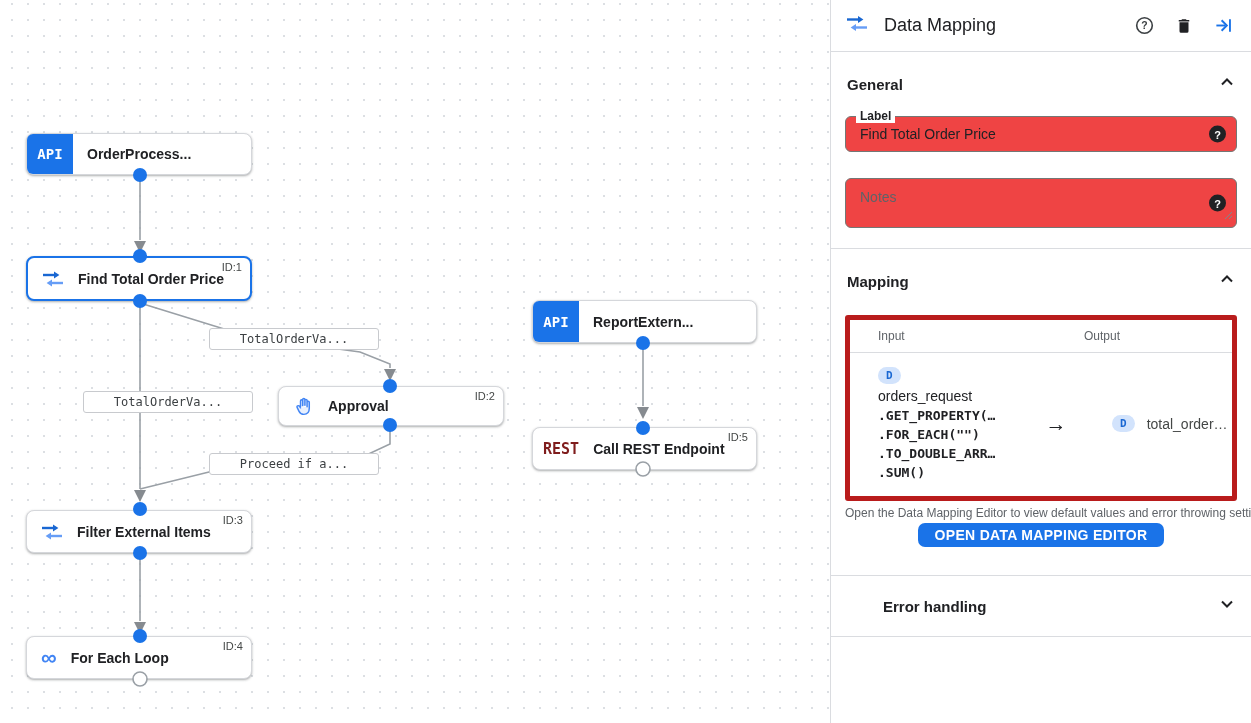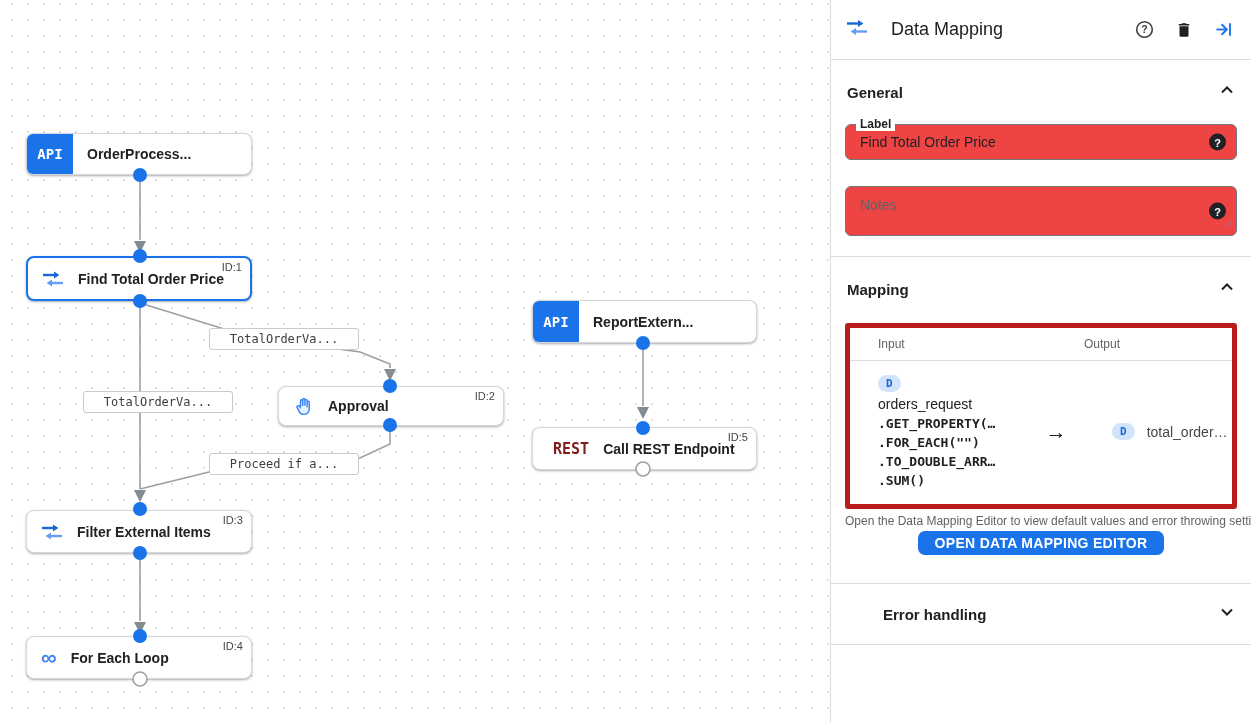--- a/index.html
+++ b/index.html
@@ -20,29 +20,29 @@
   .badge-block { align-self:stretch; width:46px; background:#1a73e8; color:#fff;
                  border-radius:6px 0 0 6px; display:flex; align-items:center; justify-content:center;
                  font-family:"DejaVu Sans Mono", monospace; font-weight:700; font-size:14px; }
   .rest-text { font-family:"DejaVu Sans Mono", monospace; font-weight:700; font-size:15px;
                color:#7f1d1d; margin-left:10px; }
   .id-tag { position:absolute; top:3px; right:8px; font-size:11px; color:#444746; font-weight:400; }
   .node-icon { margin-left:14px; display:flex; align-items:center; }
   .loop-glyph { font-size:22px; font-weight:700; color:#4285f4; line-height:14px; margin-left:14px; }
 
   .edge-label { position:absolute; z-index:4; background:#fff; border:1px solid #c8cace;
-                border-radius:3px; height:22px; width:150px; display:flex; align-items:center;
+                border-radius:3px; height:22px; width:170px; display:flex; align-items:center;
                 justify-content:center; font-family:"DejaVu Sans Mono", monospace;
                 font-size:12px; color:#3c4043; white-space:nowrap; }
 
   
   .panel { position:absolute; left:830px; top:0; width:421px; height:723px; background:#fff;
            border-left:1px solid #dadce0; }
-  .panel-header { height:60px; display:flex; align-items:center; padding:0 16px 0 15px;
-                  border-bottom:1px solid #dadce0;gap:7px; }
+  .panel-header { height:52px; display:flex; align-items:center; padding:0 16px 0 15px;
+                  border-bottom:1px solid #dadce0; }
   .panel-title { font-size:18px; color:#202124; margin-left:16px; flex:1; }
   .header-actions { display:flex; align-items:center; gap:17px; }
   .icon-btn { background:none; border:none; cursor:pointer; display:flex; align-items:center;
               justify-content:center; padding:2px; }
 
   .section { padding:14px 14px 4px 14px; }
   .section-head { display:flex; align-items:center; justify-content:space-between;
                   padding:8px 2px 8px 2px; cursor:pointer; }
   .section-title { font-size:15px; font-weight:700; color:#202124; }
   .divider { border-top:1px solid #dadce0; }
@@ -122,21 +122,21 @@
         </svg>
     </span>
     <span class="node-label">Approval</span>
   </div>
 
   <div class="node" style="left:532px;top:300px;width:225px;height:43px;">
     <div class="badge-block">API</div>
     <span class="node-label">ReportExtern...</span>
   </div>
 
-  <div class="node" style="left:532px;top:427px;width:225px;height:43px;padding-left:10px;">
+  <div class="node" style="left:532px;top:427px;width:225px;height:43px;">
     <span class="id-tag">ID:5</span>
     <span class="rest-text">REST</span>
     <span class="node-label">Call REST Endpoint</span>
   </div>
 
   <div class="node" style="left:26px;top:510px;width:226px;height:43px;">
     <span class="id-tag">ID:3</span>
     <span class="node-icon">
       <svg width="22" height="16" viewBox="0 0 22 16">
           <path d="M1 4 H12" stroke="#1967d2" stroke-width="2.4"></path>

